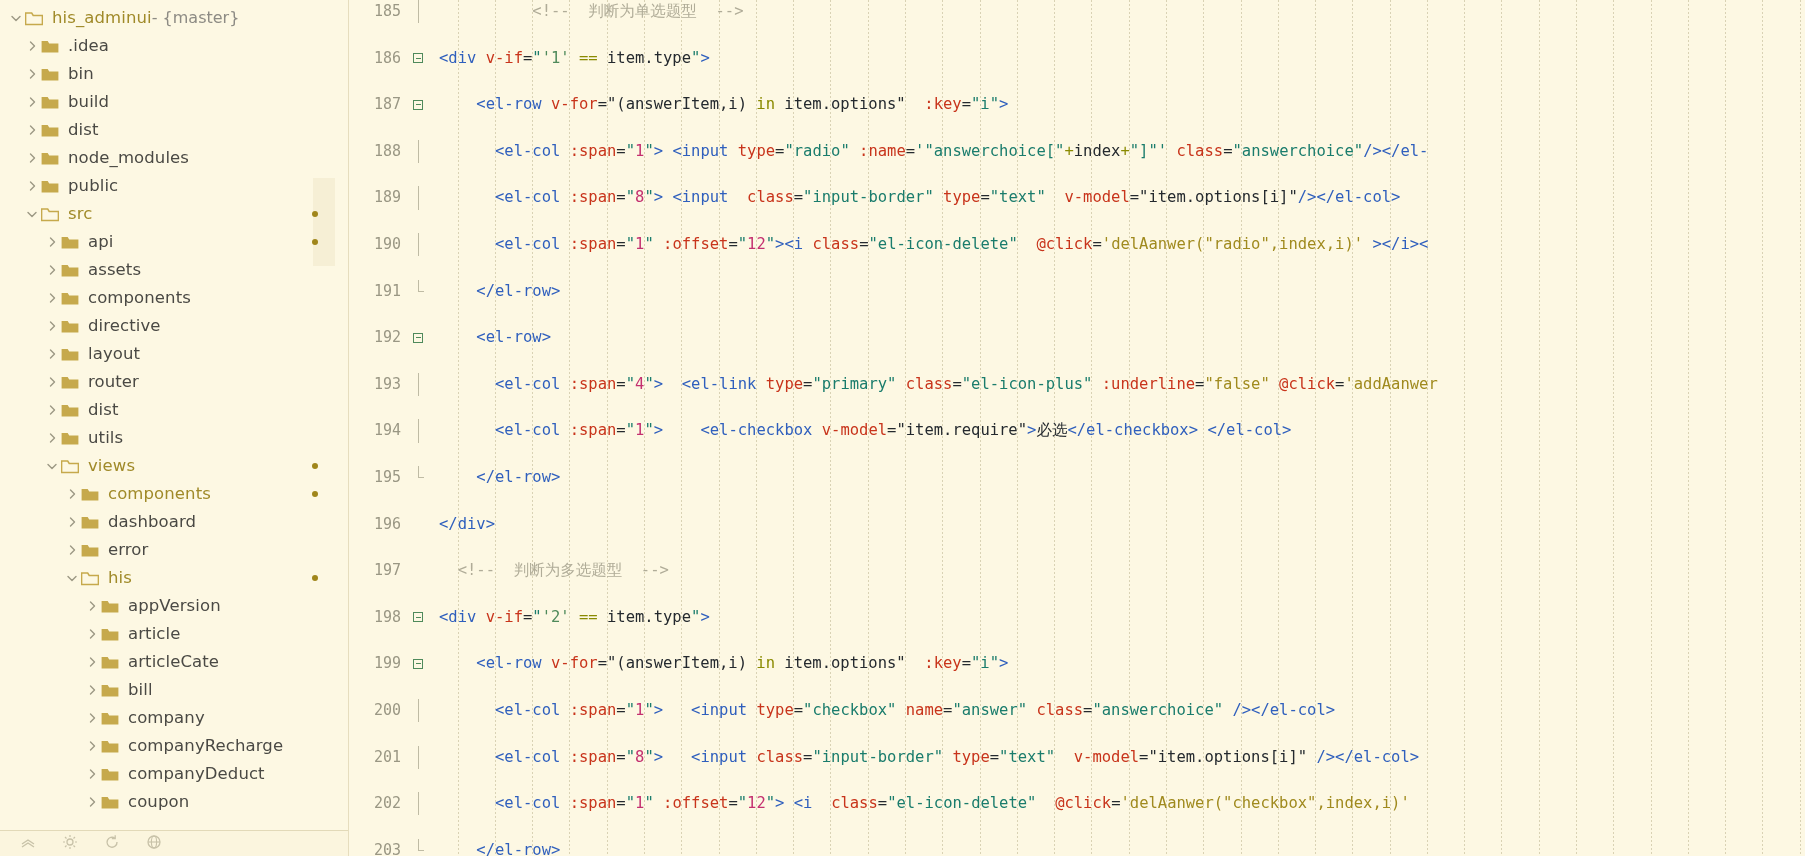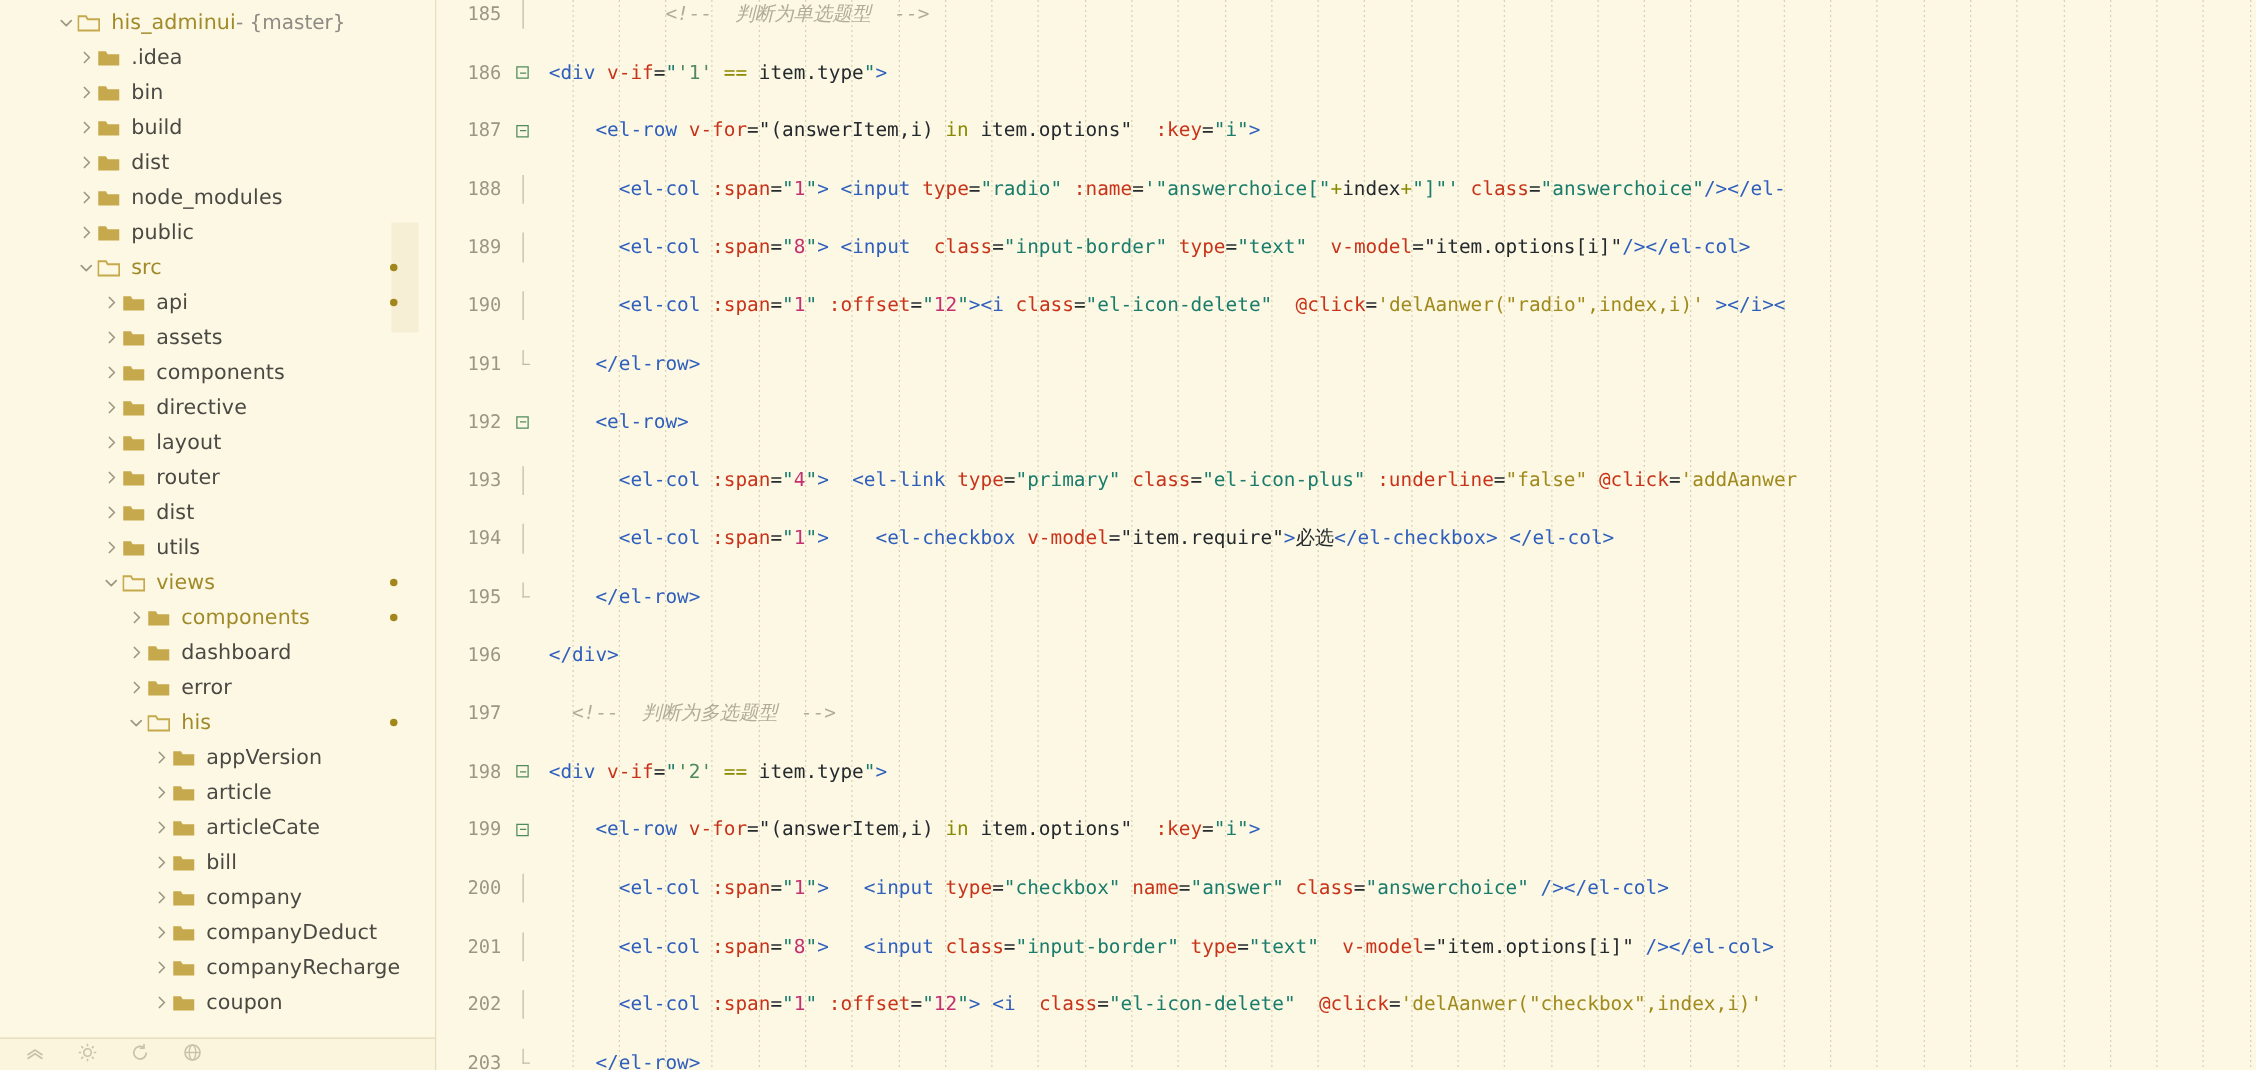--- a/index.html
+++ b/index.html
@@ -18,21 +18,20 @@
     background:#FDF8E3;
     position:relative;
     font-family:"DejaVu Sans","Liberation Sans",sans-serif;
     overflow:hidden;
   }
   .tree{padding-top:4px;}
   .node{
     display:flex;align-items:center;height:28px;line-height:28px;
     white-space:nowrap;font-size:16.5px;color:#4A4944;
     position:relative;
-    margin-left:37px;
   }
   .node .arrow{
     width:15px;flex:0 0 15px;text-align:center;color:#9C9884;
     font-size:13px;line-height:28px;display:inline-block;
   }
   .node .arrow svg{display:block;margin:0 auto;}
   .node .fico{
     width:22px;flex:0 0 22px;margin-right:7px;display:flex;
     align-items:center;justify-content:center;
   }
@@ -109,21 +108,21 @@
     background-image:linear-gradient(to bottom,#D9D2B4 50%,transparent 50%);
     background-size:1px 4px;
   }
 
   
   .tg{color:#2F5FBD;}      
   .at{color:#C8341B;}      
   .st{color:#1A7C6C;}      
   .nm{color:#C43070;}      
   .pl{color:#24292E;}      
-  .cm{color:#B0AC98;font-style:italic;} 
+  .cm{color:#B0AC98;} 
   .kw{color:#8A8A00;}      
   .js{color:#A08A1E;}      
   .gr{color:#4F8A5B;}      
   .cn{color:#24292E;text-align:center;}      
 </style>
 </head>
 <body>
 
 <div id="app">
 
@@ -478,34 +477,34 @@
           <span class="arrow">
             <svg width="12" height="12" viewBox="0 0 12 12">
               <path d="M4.5 2 L8.5 6 L4.5 10" stroke="#9C9884" stroke-width="1.4" fill="none" stroke-linecap="round" stroke-linejoin="round"></path>
             </svg>
           </span>
           <span class="fico">
             <svg width="18" height="15" viewBox="0 0 18 15">
               <path d="M0.6 2 L0.6 13.4 L17.4 13.4 L17.4 4.4 L8.2 4.4 L6.7 2 Z" fill="#C6A94C"></path>
             </svg>
           </span>
+          <span class="lbl">companyRecharge</span>
+        </div>
+        <div class="node d4">
+          <span class="arrow">
+            <svg width="12" height="12" viewBox="0 0 12 12">
+              <path d="M4.5 2 L8.5 6 L4.5 10" stroke="#9C9884" stroke-width="1.4" fill="none" stroke-linecap="round" stroke-linejoin="round"></path>
+            </svg>
+          </span>
+          <span class="fico">
+            <svg width="18" height="15" viewBox="0 0 18 15">
+              <path d="M0.6 2 L0.6 13.4 L17.4 13.4 L17.4 4.4 L8.2 4.4 L6.7 2 Z" fill="#C6A94C"></path>
+            </svg>
+          </span>
           <span class="lbl">companyDeduct</span>
-        </div>
-        <div class="node d4">
-          <span class="arrow">
-            <svg width="12" height="12" viewBox="0 0 12 12">
-              <path d="M4.5 2 L8.5 6 L4.5 10" stroke="#9C9884" stroke-width="1.4" fill="none" stroke-linecap="round" stroke-linejoin="round"></path>
-            </svg>
-          </span>
-          <span class="fico">
-            <svg width="18" height="15" viewBox="0 0 18 15">
-              <path d="M0.6 2 L0.6 13.4 L17.4 13.4 L17.4 4.4 L8.2 4.4 L6.7 2 Z" fill="#C6A94C"></path>
-            </svg>
-          </span>
-          <span class="lbl">companyRecharge</span>
         </div>
         <div class="node d4">
           <span class="arrow">
             <svg width="12" height="12" viewBox="0 0 12 12">
               <path d="M4.5 2 L8.5 6 L4.5 10" stroke="#9C9884" stroke-width="1.4" fill="none" stroke-linecap="round" stroke-linejoin="round"></path>
             </svg>
           </span>
           <span class="fico">
             <svg width="18" height="15" viewBox="0 0 18 15">
               <path d="M0.6 2 L0.6 13.4 L17.4 13.4 L17.4 4.4 L8.2 4.4 L6.7 2 Z" fill="#C6A94C"></path>

